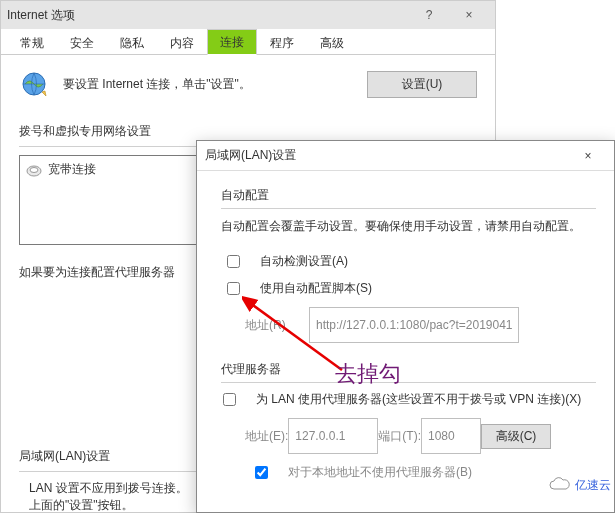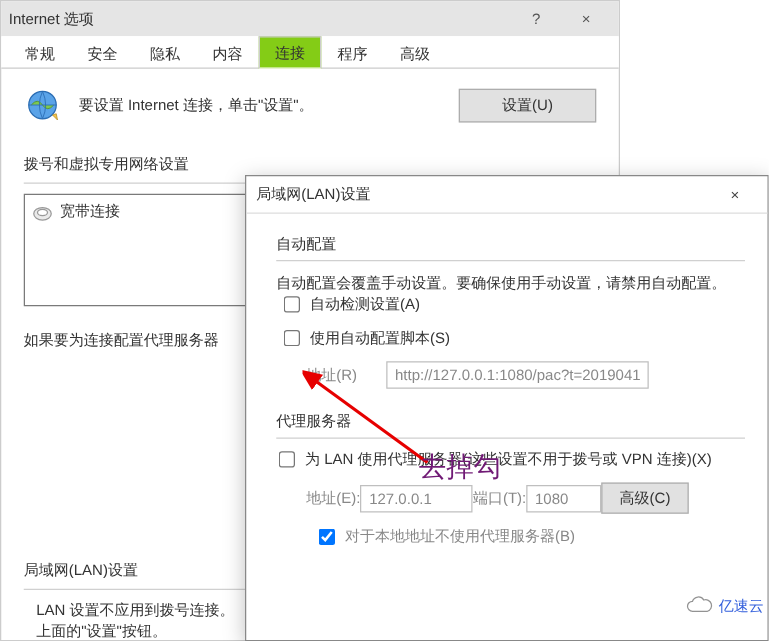--- a/index.html
+++ b/index.html
@@ -34,29 +34,29 @@
 
   
   .win-child { position: absolute; left: 196px; top: 140px; width: 419px; height: 373px; background: #fff; border: 1px solid #888; box-shadow: 0 4px 16px rgba(0,0,0,0.25); }
   .win-child .titlebar2 { height: 30px; display: flex; align-items: center; padding: 0 8px; border-bottom: 1px solid #ddd; }
   .titlebar2 .title2 { flex: 1; color: #333; }
   .titlebar2 .closebtn { width: 36px; height: 30px; display:flex;align-items:center;justify-content:center;color:#444; }
 
   .child-body { padding: 12px 18px 12px 24px; color: #333; }
   .grp-label { margin-bottom: 4px; padding-top: 4px; }
   .grp-hr { height: 1px; background: #d0d0d0; border: none; margin: 0 0 8px; }
-  .grp-desc { line-height: 1.5; margin-bottom: 0; }
+  .grp-desc { line-height: 1.5; margin-bottom: 18px; }
 
-  .chk-row { display: flex; align-items: center; gap: 8px; margin-bottom: 10px; padding-left: 6px; }
+  .chk-row { display: flex; align-items: center; gap: 20px; margin-bottom: 10px; padding-left: 6px; }
   .chk { width: 13px; height: 13px; margin: 0; }
   .chk-label {}
 
   .addr-row { display:flex; align-items:center; gap:8px; margin: 6px 0 14px 24px; }
   .addr-label { color: #888; width: 56px; }
-  .txt { border: 1px solid #7a7a7a; height: 22px; padding: 6px 6px; background: #fff; width: 210px; }
+  .txt { border: 1px solid #7a7a7a; height: 36px; padding: 6px 6px; background: #fff; width: 210px; }
   .txt.dis { background: #fff; color: #888; border-color: #bfbfbf; }
 
   .proxy-addr-row { display:flex; align-items:center; gap:0; margin:10px 0 10px 24px; }
   .proxy-addr-row .lbl { color:#888; }
   .proxy-addr-row .txt { width: 90px; }
   .proxy-addr-row .port { width: 60px; }
   .btn-right { background:#e1e1e1; border:1px solid #adadad; padding:3px 0; width:70px; text-align:center; }
 
   .chk-row.sub { margin-left: 28px; margin-top: 6px; }
 

